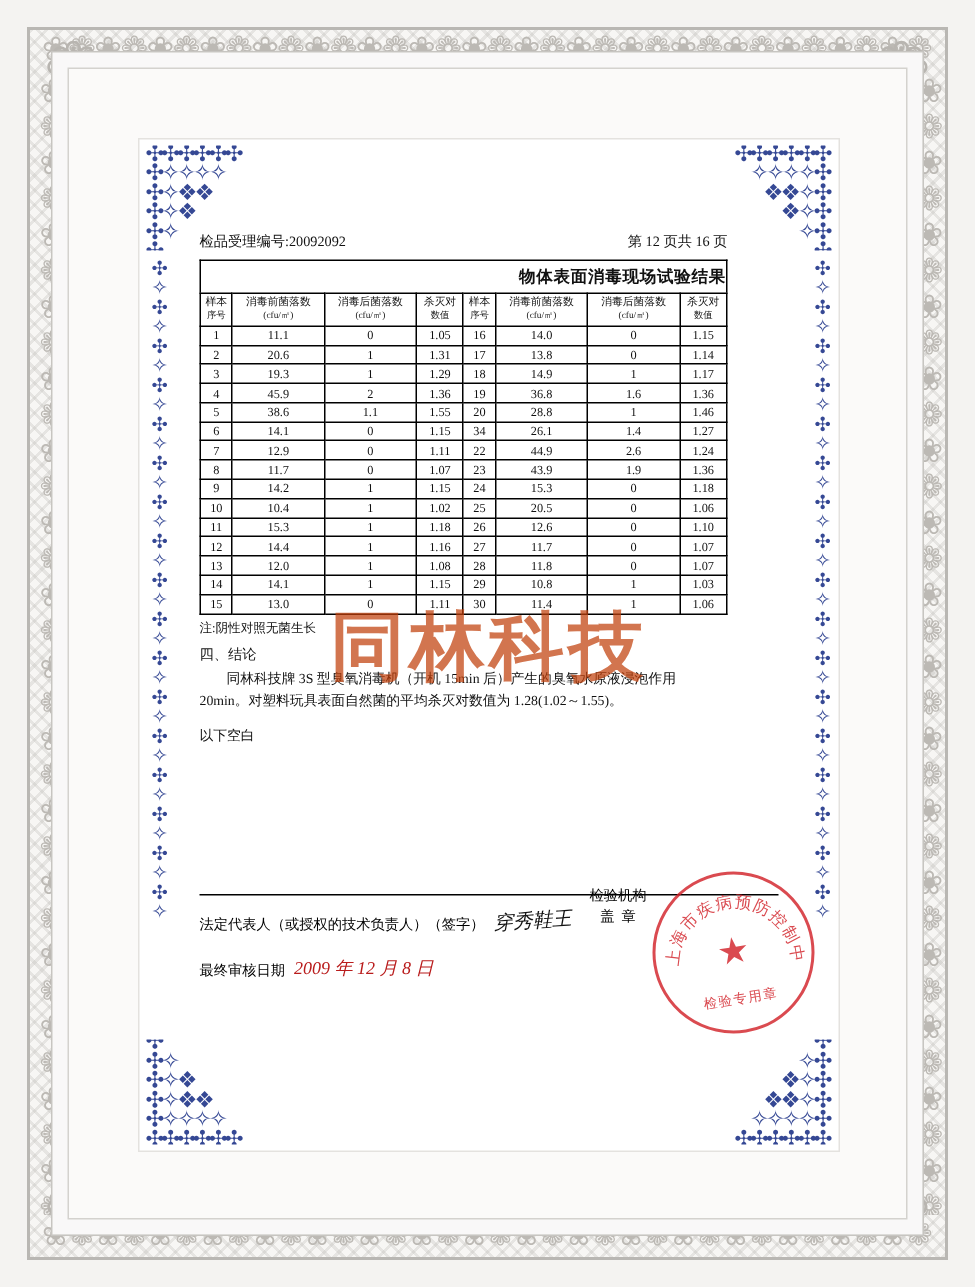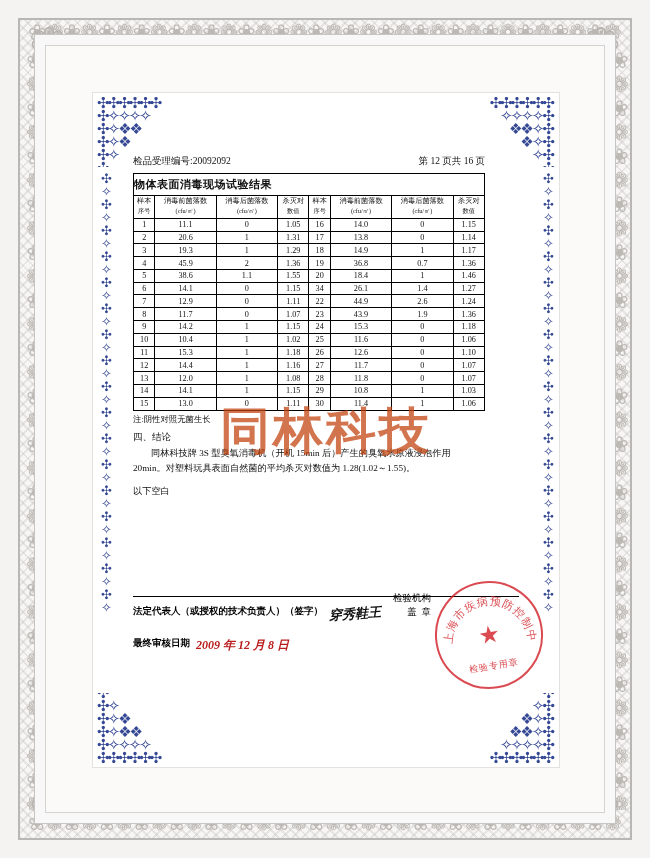--- a/index.html
+++ b/index.html
@@ -78,21 +78,21 @@
   
   .doc{
     position:absolute;left:40px;top:62px;width:352px;
     color:#111;
   }
   .doc-header{
     display:flex;justify-content:space-between;align-items:flex-end;
     font-size:9.5px;margin-bottom:5px;
   }
   .title-bar{
-    text-align:left;font-size:11px;font-weight:bold;
+    text-align:right;font-size:11px;font-weight:bold;
     border-top:1.3px solid #000;border-left:1.3px solid #000;border-right:1.3px solid #000;
     padding:3px 0 3px;
     letter-spacing:.5px;
   }
   table.data{
     border-collapse:collapse;width:100%;font-size:8px;
     border:1.3px solid #000;border-top:none;
   }
   table.data th,table.data td{
     border:0.6px solid #000;text-align:center;padding:1.4px 0;font-weight:normal;
@@ -107,21 +107,21 @@
   .concl-head{font-size:9.5px;margin-top:6px;}
   .concl-body{font-size:9.2px;line-height:15px;margin-top:2px;text-indent:18px;}
   .blank{font-size:9.2px;margin-top:9px;}
 
   .sign-block{
     position:absolute;left:40px;top:503px;width:386px;
     border-top:1px solid #000;
     padding-top:8px;
     font-size:9.5px;
   }
-  .sign-row{display:flex;margin-bottom:14px;font-weight:bold;}
+  .sign-row{display:flex;align-items:flex-end;margin-bottom:14px;}
   .sign-row .lbl{white-space:nowrap;}
   .sign-val{
     margin-left:6px;font-family:"Liberation Serif",serif;
     color:#b91c1c;
   }
   .handwrite{
     font-family:"Liberation Serif", serif;
     font-style:italic;font-size:13px;color:#111;
     transform:rotate(-4deg);
   }
@@ -140,21 +140,21 @@
   }
   .seal .arc{
     position:absolute;left:0;top:0;width:100%;height:100%;
   }
   .seal .arc text{font-size:11px;fill:#d2232a;font-family:"Liberation Sans",sans-serif;letter-spacing:1px;}
   .seal .btm{
     position:absolute;left:0;right:0;bottom:14px;text-align:center;font-size:9px;
     letter-spacing:1px;
   }
   .seal-side-label{
-    position:absolute;right:128px;top:498px;font-size:9.5px;line-height:14px;text-align:right;
+    position:absolute;right:128px;top:498px;font-size:9.5px;line-height:14px;text-align:center;
   }
 
   
   .watermark{
     position:absolute;left:40px;top:305px;width:386px;text-align:center;
     font-size:50px;font-weight:bold;color:#c2410c;opacity:.72;
     letter-spacing:3px;
     font-family:"DejaVu Sans", sans-serif;
     pointer-events:none;
   }
@@ -270,30 +270,30 @@
               <td>1</td>
               <td>1.17</td>
             </tr>
             <tr>
               <td>4</td>
               <td>45.9</td>
               <td>2</td>
               <td>1.36</td>
               <td>19</td>
               <td>36.8</td>
-              <td>0.7</td>
+              <td>1.6</td>
               <td>1.36</td>
             </tr>
             <tr>
               <td>5</td>
               <td>38.6</td>
               <td>1.1</td>
               <td>1.55</td>
               <td>20</td>
-              <td>18.4</td>
+              <td>28.8</td>
               <td>1</td>
               <td>1.46</td>
             </tr>
             <tr>
               <td>6</td>
               <td>14.1</td>
               <td>0</td>
               <td>1.15</td>
               <td>34</td>
               <td>26.1</td>
@@ -329,21 +329,21 @@
               <td>15.3</td>
               <td>0</td>
               <td>1.18</td>
             </tr>
             <tr>
               <td>10</td>
               <td>10.4</td>
               <td>1</td>
               <td>1.02</td>
               <td>25</td>
-              <td>11.6</td>
+              <td>20.5</td>
               <td>0</td>
               <td>1.06</td>
             </tr>
             <tr>
               <td>11</td>
               <td>15.3</td>
               <td>1</td>
               <td>1.18</td>
               <td>26</td>
               <td>12.6</td>

